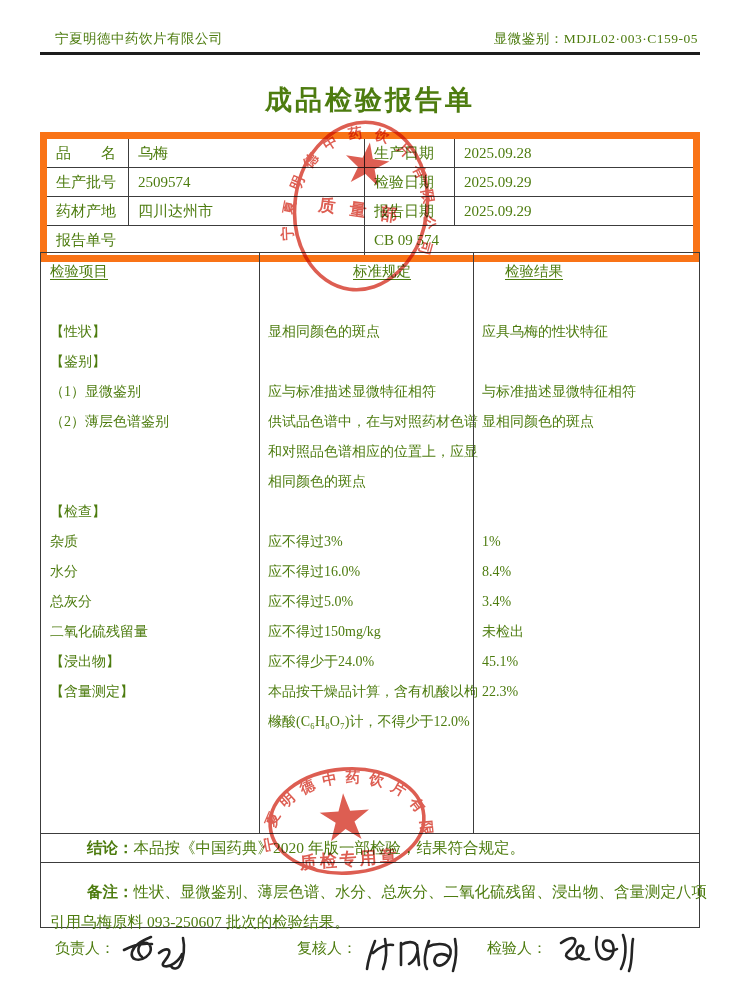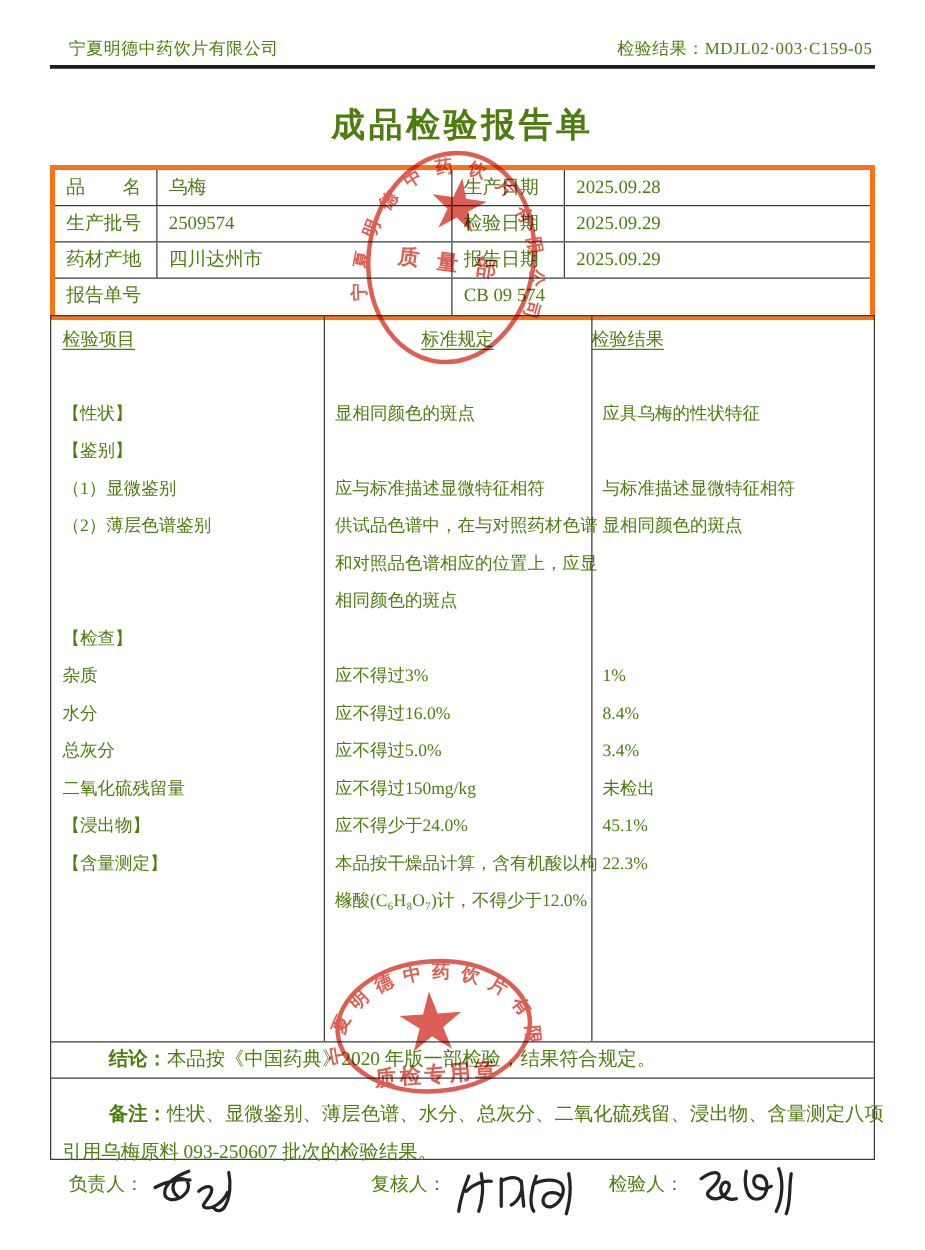--- a/index.html
+++ b/index.html
@@ -10,37 +10,37 @@
     overflow:hidden;
   }
   
   .hdr-company { position:absolute; left:55px; top:30px; font-size:13.5px; letter-spacing:0.5px; }
   .hdr-code    { position:absolute; right:42px; top:30px; font-size:13.5px; letter-spacing:0.5px; }
   .hdr-rule    { position:absolute; left:40px; top:52px; width:660px; height:2.5px; background:#1c1c1c; }
   .title { position:absolute; left:0; top:82px; width:100%; text-align:center;
            font-size:27px; font-weight:bold; letter-spacing:3px; }
   
   .info-table { position:absolute; left:40px; top:132px; width:660px;
-                border:4px solid #f97316; font-size:15px; }
+                border:7px solid #f97316; font-size:15px; }
   .irow { display:flex; height:29px; border-bottom:1px solid #3c3c3c; }
   .irow:last-child { border-bottom:none; }
   .icell { padding-left:9px; line-height:28px; white-space:pre; overflow:visible; }
   .ic1 { width:82px;  border-right:1px solid #3c3c3c; }
   .ic2 { width:236px; border-right:1px solid #3c3c3c; }
   .ic3 { width:90px;  border-right:1px solid #3c3c3c; }
   .ic4 { flex:1; }
   .icA { width:318px; border-right:1px solid #3c3c3c; }
   .icB { flex:1; }
   
   .main-table { position:absolute; left:40px; top:252px; width:660px;
                 border:1px solid #3c3c3c; font-size:14px; }
   .cols { position:relative; height:580px; overflow:hidden; }
   .vline { position:absolute; top:0; width:1px; height:580px; background:#3c3c3c; }
   .v1 { left:218px; } .v2 { left:432px; }
-  .thead-row { display:flex; height:64px; padding-top:9px; }
+  .thead-row { display:flex; height:64px; padding-top:9px;gap:16px; }
   .th { font-size:14.5px; }
   .th u { text-underline-offset:3px; }
   .th-item { width:218px; padding-left:9px; }
   .th-std  { width:214px; text-align:center; }
   .th-res  { flex:1; text-align:left; }
   .trow { display:flex; }
   .h30 { height:30px; } .h60 { height:60px; } .h90 { height:90px; }
   .cell { line-height:30px; white-space:pre; overflow:visible; }
   .ci { width:218px; padding-left:9px; }
   .cs { width:214px; padding-left:9px; }
@@ -62,21 +62,21 @@
   .stamp { position:absolute; opacity:0.82; mix-blend-mode:multiply; pointer-events:none; }
   .stamp-top { left:259px; top:103px; }
   .stamp-bottom { left:245px; top:753px; }
 </style>
 </head>
 <body>
 
 <div class="page">
 
   <div class="hdr-company">宁夏明德中药饮片有限公司</div>
-  <div class="hdr-code"><span>检验结果：</span><span>MDJL02·003·C159-05</span></div>
+  <div class="hdr-code"><span>显微鉴别：</span><span>MDJL02·003·C159-05</span></div>
   <div class="hdr-rule"></div>
 
   <div class="title">成品检验报告单</div>
 
   <div class="info-table">
     <div class="irow">
       <div class="icell ic1">品　　名</div>
       <div class="icell ic2">乌梅</div>
       <div class="icell ic3">生产日期</div>
       <div class="icell ic4">2025.09.28</div>

